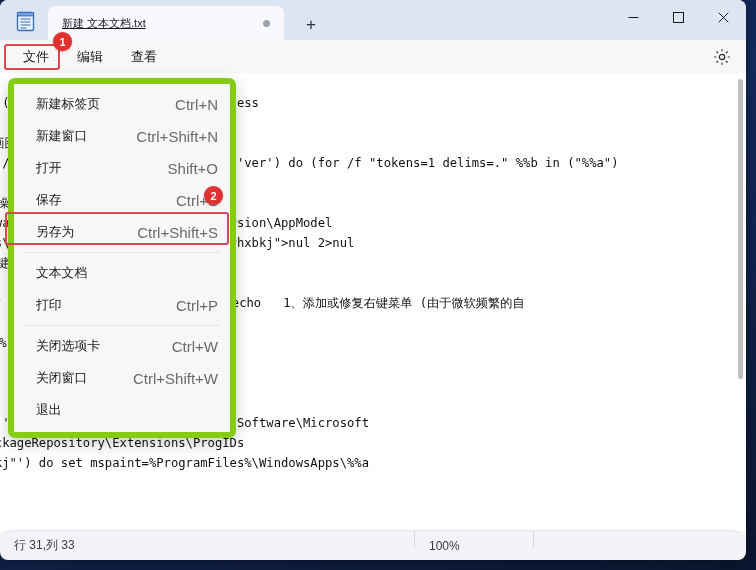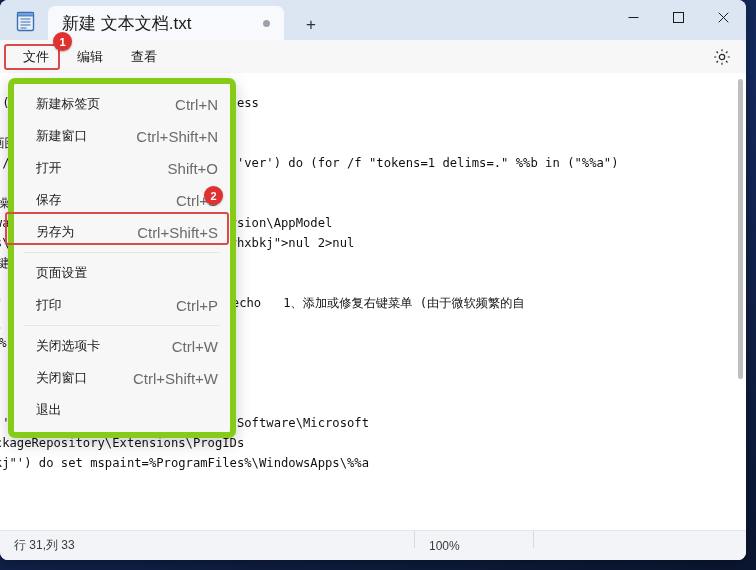--- a/index.html
+++ b/index.html
@@ -43,22 +43,22 @@
     position: relative;
     height: 34px;
     min-width: 236px;
     background: #f7f9fc;
     border-radius: 7px 7px 0 0;
     display: flex; align-items: center;
     padding: 0 10px 0 14px;
     box-sizing: border-box;
   }
   .tab-title {
-    font-size: 17px; color: #1b1b1b;
-    white-space: nowrap; flex: 1;
+    font-size: 11px; color: #1b1b1b;
+    white-space: nowrap; flex: 1; text-decoration: underline;
   }
   .tab-dot {
     width: 7px; height: 7px; border-radius: 50%;
     background: #9aa3ad; margin-left: 8px; margin-right: 4px;
   }
   .newtab {
     width: 34px; height: 30px;
     display: flex; align-items: center; justify-content: center;
     color: #29313a; font-size: 17px; font-weight: 300;
     margin-left: 10px; border-radius: 5px;
@@ -121,21 +121,21 @@
     background: transparent;
   }
 
   
   .statusbar {
     position: absolute; left: 0; bottom: 0;
     width: 100%; height: 29px;
     background: #f2f4f7;
     border-top: 1px solid #e3e6ea;
     display: flex; align-items: flex-start;
-    font-size: 12px; color: #3a3a3a;
+    font-size: 12px; color: #3a3a3a; border-radius: 14px;
   }
   .sb-cell {
     height: 100%;
     display: flex; align-items: center;
     padding: 0 14px;
   }
   .sb-sep { width: 1px; height: 17px; background: #d7dae0; }
 
   
   .dropdown {
@@ -299,21 +299,21 @@
       <span class="dd-accel">Ctrl+S</span>
     </div>
     <div class="dd-item">
       <span class="dd-label">另存为</span>
       <span class="dd-accel">Ctrl+Shift+S</span>
     </div>
 
     <div class="dd-sep"></div>
 
     <div class="dd-item">
-      <span class="dd-label">页面设置</span>
+      <span class="dd-label">文本文档</span>
       <span class="dd-accel"></span>
     </div>
     <div class="dd-item">
       <span class="dd-label">打印</span>
       <span class="dd-accel">Ctrl+P</span>
     </div>
 
     <div class="dd-sep"></div>
 
     <div class="dd-item">

